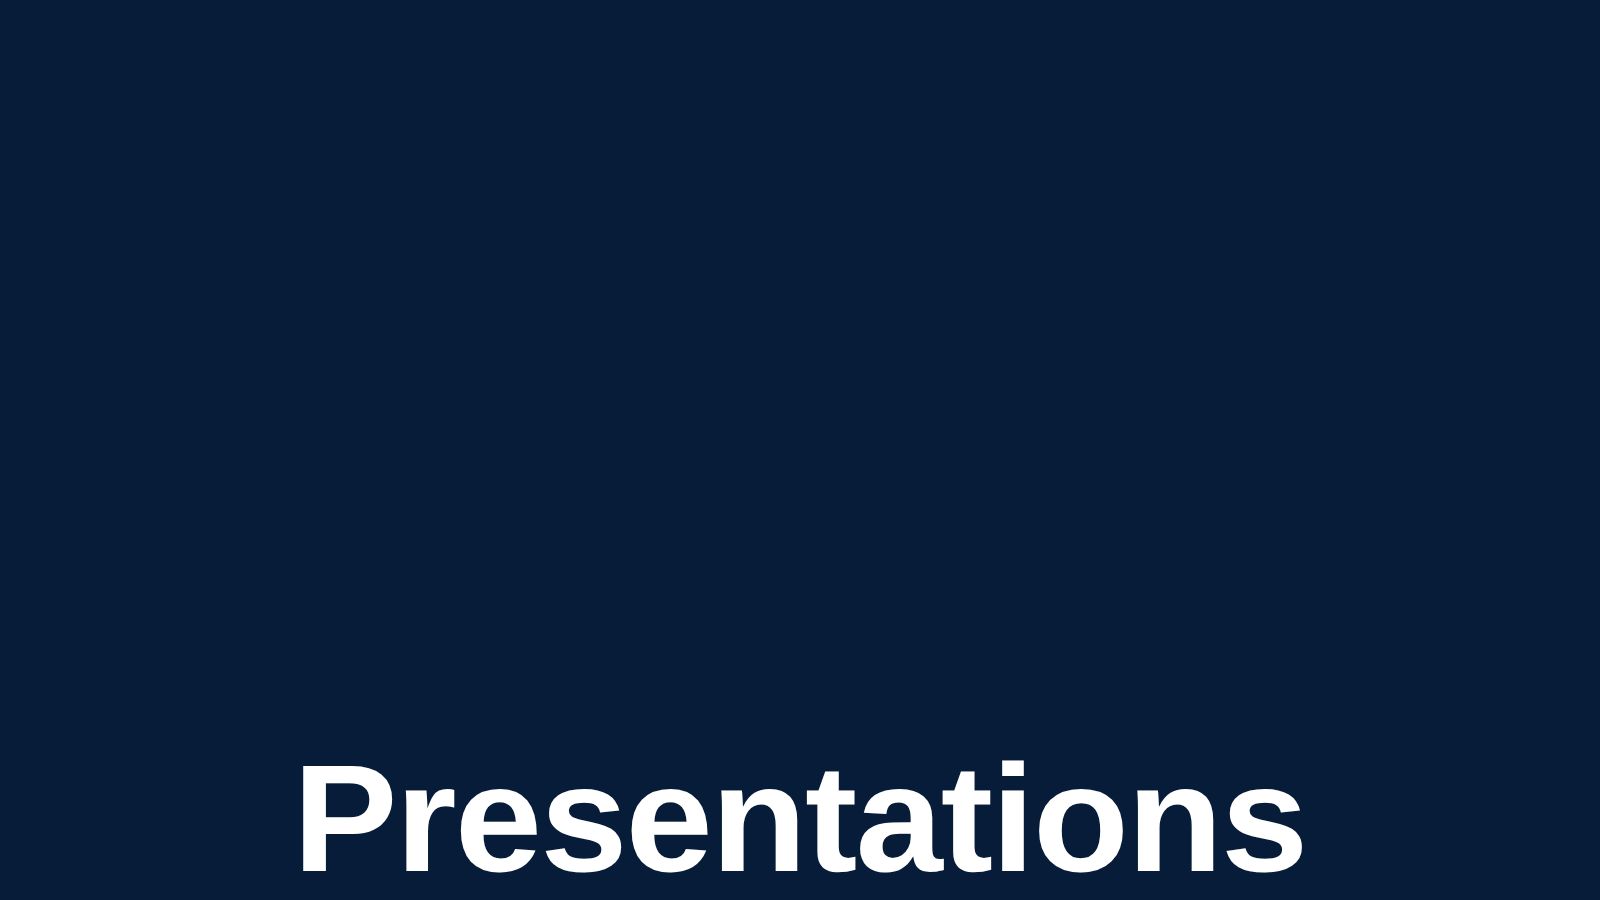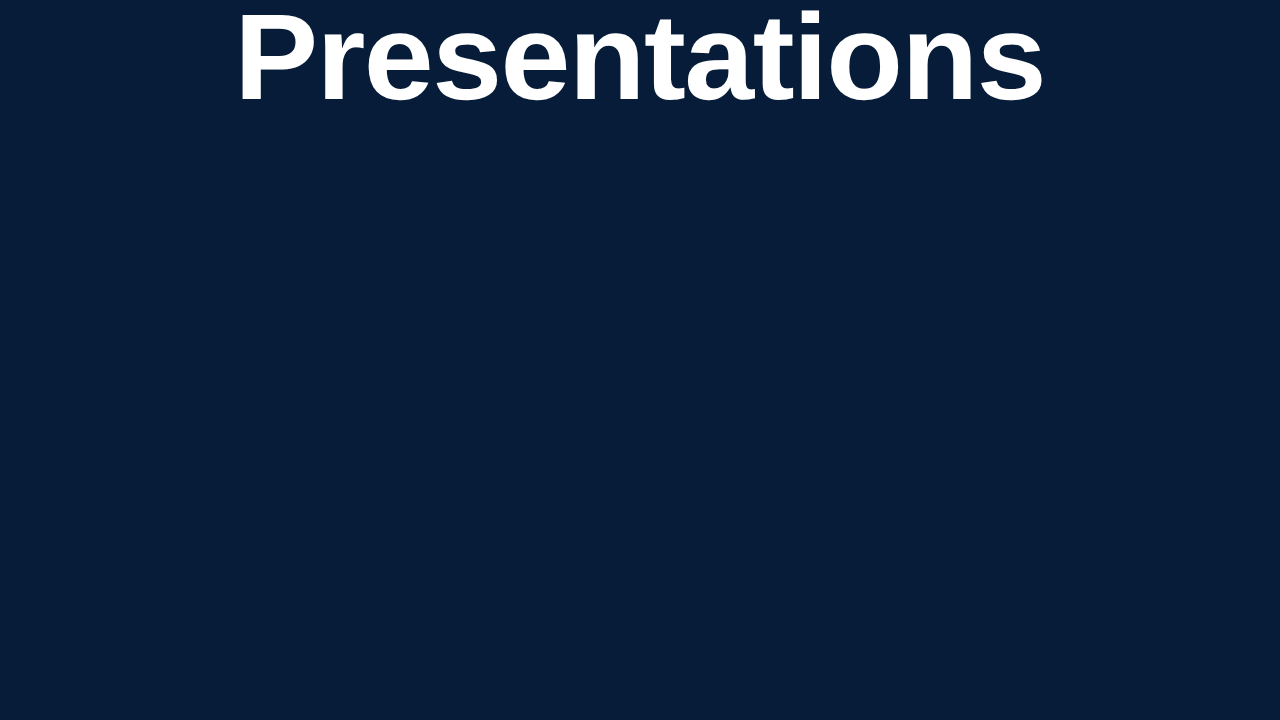--- a/index.html
+++ b/index.html
@@ -27,21 +27,21 @@
   }
 
   
   .title-stage {
     position: absolute;
     left: 0;
     top: 0;
     width: 1280px;
     height: 720px;
     display: flex;
-    align-items: flex-start;
+    align-items: flex-end;
     justify-content: center;
   }
 
   .title-block {
     
     transform: translateY(-4px);
     text-align: center;
     line-height: 1;
     white-space: nowrap;
   }

